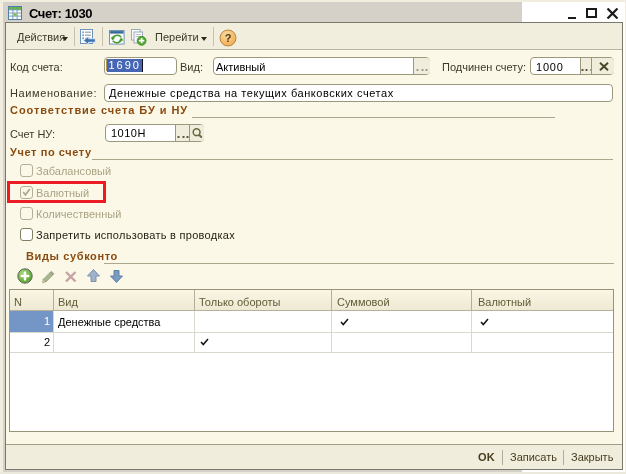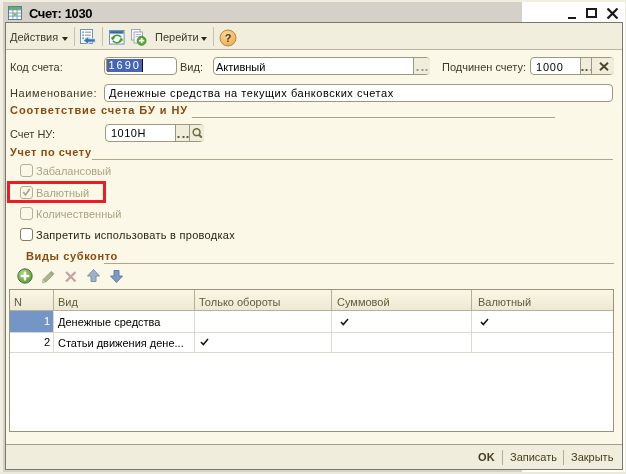--- a/index.html
+++ b/index.html
@@ -45,21 +45,21 @@
   <div class="abs" style="left:586px;top:8px;width:11px;height:10px;border:2px solid #1A1A1A;box-sizing:border-box;"></div>
   <svg class="abs" style="left:606px;top:8px;" width="13" height="11" viewBox="0 0 13 11">
     <line x1="1.5" y1="0.5" x2="11.5" y2="10.5" stroke="#1A1A1A" stroke-width="2.2"></line>
     <line x1="11.5" y1="0.5" x2="1.5" y2="10.5" stroke="#1A1A1A" stroke-width="2.2"></line>
   </svg>
 
   <div class="abs" style="left:5px;top:22px;width:618px;height:448px;background:#FCF8E8;border:1px solid #78786C;box-sizing:border-box;"></div>
 
   <div class="abs" style="left:6px;top:23px;width:616px;height:26px;background:#F1EEDE;border-bottom:1px solid #B9B5A0;box-sizing:content-box;"></div>
 
-  <div class="lbl" style="left:10px;top:31px;">Действия</div>
+  <div class="lbl" style="left:17px;top:31px;">Действия</div>
   <div class="abs" style="left:62px;top:37px;width:0;height:0;border-left:3.5px solid transparent;border-right:3.5px solid transparent;border-top:4px solid #2A2A1A;"></div>
   <div class="sep" style="left:74px;top:27px;height:19px;"></div>
 
   <svg class="abs" style="left:79px;top:29px;" width="17" height="17" viewBox="0 0 17 17">
     <rect x="1.5" y="0.5" width="12" height="14" fill="#FDFDFD" stroke="#6E93BC" stroke-width="1"></rect>
     <rect x="3.2" y="2.4" width="1.8" height="1.8" fill="#7FA6CE"></rect>
     <rect x="6" y="2.6" width="6" height="1.2" fill="#9AA0A8"></rect>
     <rect x="3.2" y="5.4" width="1.8" height="1.8" fill="#7FA6CE"></rect>
     <rect x="6" y="5.6" width="6" height="1.2" fill="#9AA0A8"></rect>
     <rect x="3.2" y="8.4" width="1.8" height="1.8" fill="#7FA6CE"></rect>
@@ -235,21 +235,20 @@
     </svg>
 
   <div class="abs" style="left:10px;top:332px;width:603px;height:1px;background:#DBD8CE;"></div>
   <div class="abs" style="left:10px;top:352px;width:603px;height:1px;background:#DBD8CE;"></div>
   <div class="abs" style="left:53px;top:311px;width:1px;height:41px;background:#DBD8CE;"></div>
   <div class="abs" style="left:194px;top:311px;width:1px;height:41px;background:#DBD8CE;"></div>
   <div class="abs" style="left:331px;top:311px;width:1px;height:41px;background:#DBD8CE;"></div>
   <div class="abs" style="left:471px;top:311px;width:1px;height:41px;background:#DBD8CE;"></div>
 
   <div class="abs" style="left:10px;top:333px;width:43px;height:19px;color:#000;font-size:11px;line-height:19px;text-align:right;padding-right:3px;box-sizing:border-box;">2</div>
-  <div class="abs" style="left:58px;top:337px;font-size:11px;color:#000;">Статьи движения дене...</div>
   <svg class="abs" style="left:200px;top:338px;" width="9" height="8" viewBox="0 0 9 8">
       <polyline points="1,4 3.3,6.5 8,1" fill="none" stroke="#111" stroke-width="1.5"></polyline>
     </svg>
 
   <div class="abs" style="left:6px;top:444px;width:616px;height:1px;background:#A29E86;"></div>
   <div class="abs" style="left:6px;top:445px;width:616px;height:24px;background:#F0EDDC;"></div>
   <div class="abs" style="left:478px;top:451px;font-size:11px;font-weight:bold;color:#443C1C;letter-spacing:0.3px;">OK</div>
   <div class="abs" style="left:502px;top:450px;width:1px;height:15px;background:#B1AD97;"></div>
   <div class="abs" style="left:510px;top:451px;font-size:11px;color:#443C1C;">Записать</div>
   <div class="abs" style="left:563px;top:450px;width:1px;height:15px;background:#B1AD97;"></div>

